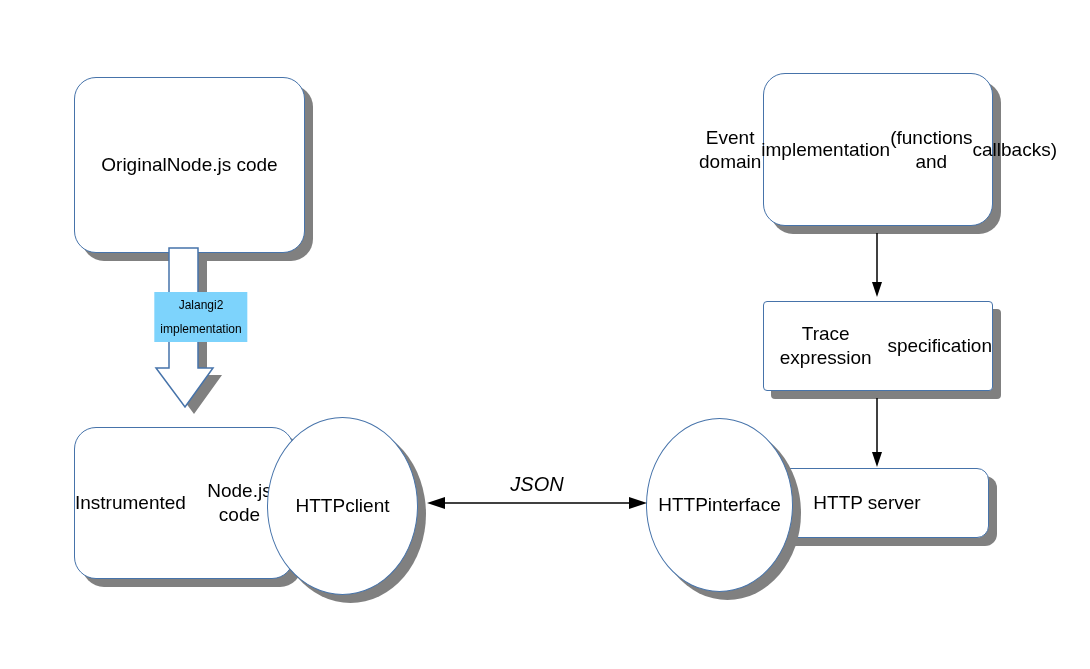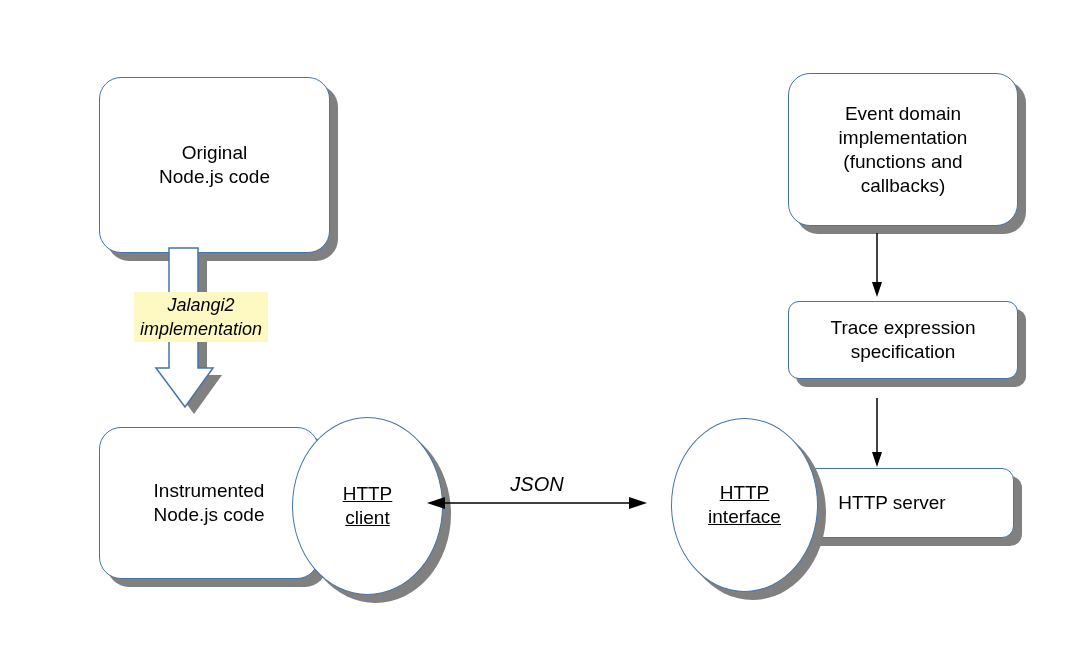--- a/index.html
+++ b/index.html
@@ -18,41 +18,39 @@
     color:var(--text);
     overflow:hidden;
   }
   .shape{
     position:absolute;
     box-sizing:border-box;
     background:#ffffff;
     border:1.5px solid var(--shape-border);
     box-shadow:8px 8px 0 var(--shadow);
     display:flex;
-    flex-direction:column;
+    flex-direction:row;
     align-items:center;
     justify-content:center;
     text-align:center;
     font-size:19px;
     line-height:24px;
-    margin-left:25px;
   }
-  .ellipse{border-radius:50%;text-decoration:underline;}
+  .ellipse{border-radius:50%;}
   .shape span{display:block;}
   .z1{z-index:1;}
   .z2{z-index:2;}
   .z3{z-index:3;}
   .svg-layer{position:absolute;}
   .connector-label{
     position:absolute;
-    background:#fef9c3;
+    background:#7dd3fc;
     text-align:center;
-    font-size:18px;
+    font-size:12px;
     line-height:24px;
-    font-style:italic;
   }
   .connector-label span{display:block;}
   .json-label{
     position:absolute;
     font-size:20px;
     line-height:22px;
     text-align:center;
   }
 </style>
 </head>
@@ -96,21 +94,21 @@
     <span>implementation</span>
     <span>(functions and</span>
     <span>callbacks)</span>
   </div>
 
   <svg class="svg-layer z2" style="left:860px;top:226px;" width="34" height="76" viewBox="0 0 34 76">
     <line x1="17" y1="7" x2="17" y2="58" style="stroke:var(--connector);stroke-width:1.5;"></line>
     <polygon points="12,56 22,56 17,71" style="fill:var(--connector);"></polygon>
   </svg>
 
-  <div class="shape z1" style="left:763px;top:301px;width:230px;height:78px;border-radius:11px;">
+  <div class="shape z1" style="left:763px;top:301px;width:230px;height:90px;border-radius:4px;">
     <span>Trace expression</span>
     <span>specification</span>
   </div>
 
   <svg class="svg-layer z2" style="left:860px;top:394px;" width="34" height="80" viewBox="0 0 34 80">
     <line x1="17" y1="4" x2="17" y2="60" style="stroke:var(--connector);stroke-width:1.5;"></line>
     <polygon points="12,58 22,58 17,73" style="fill:var(--connector);"></polygon>
   </svg>
 
   <div class="shape z1" style="left:745px;top:468px;width:244px;height:70px;border-radius:12px;text-align:right;">

